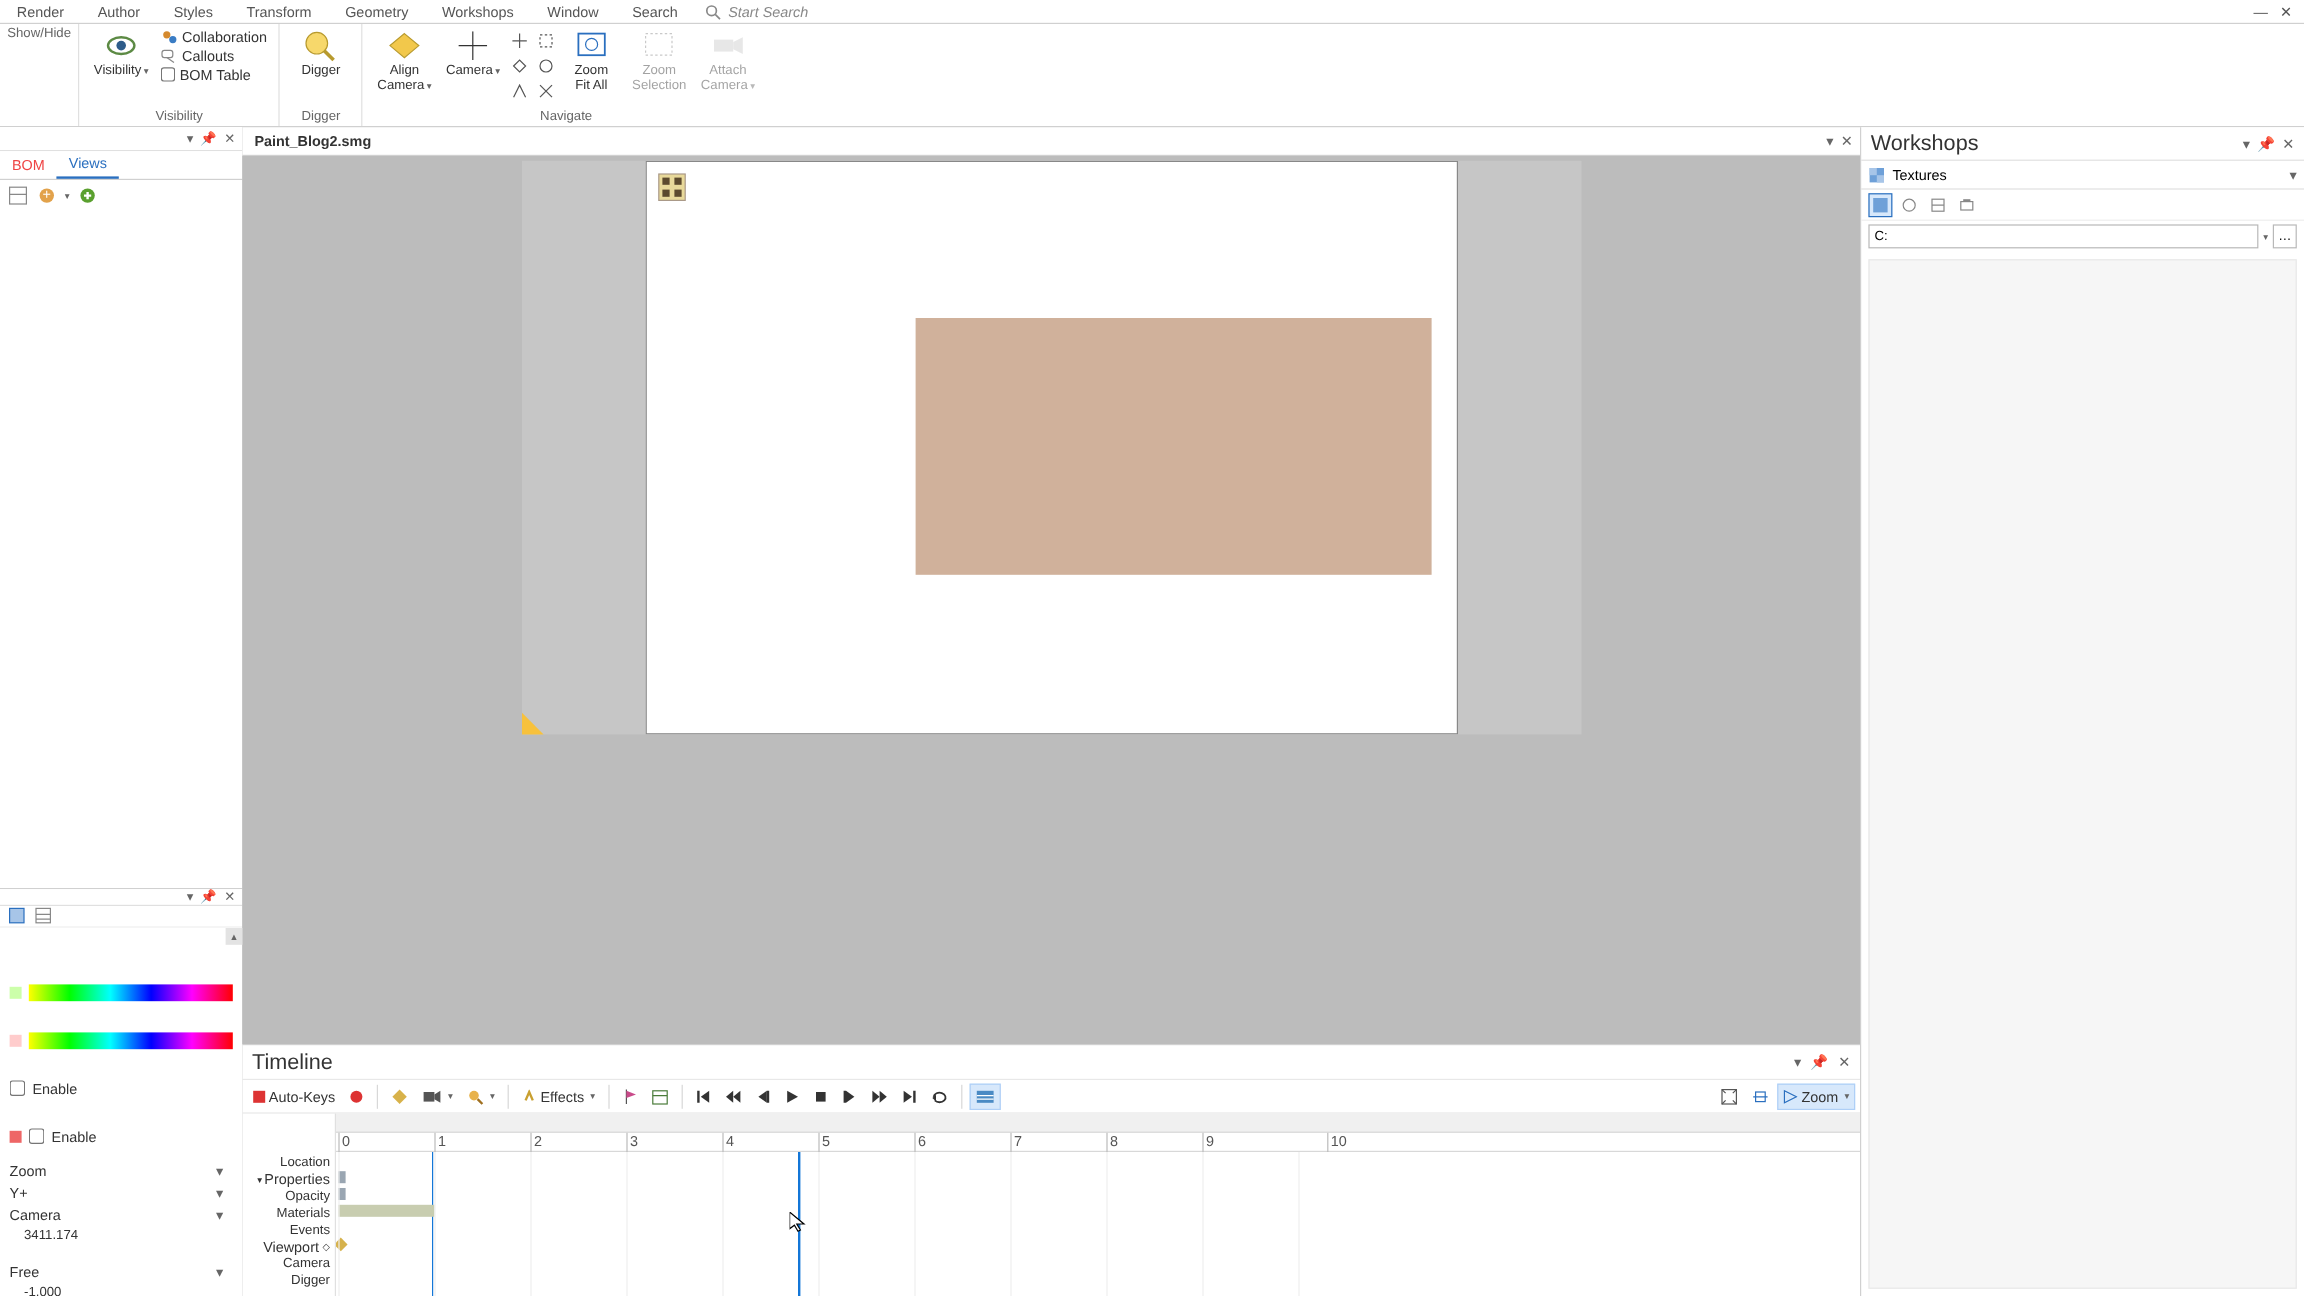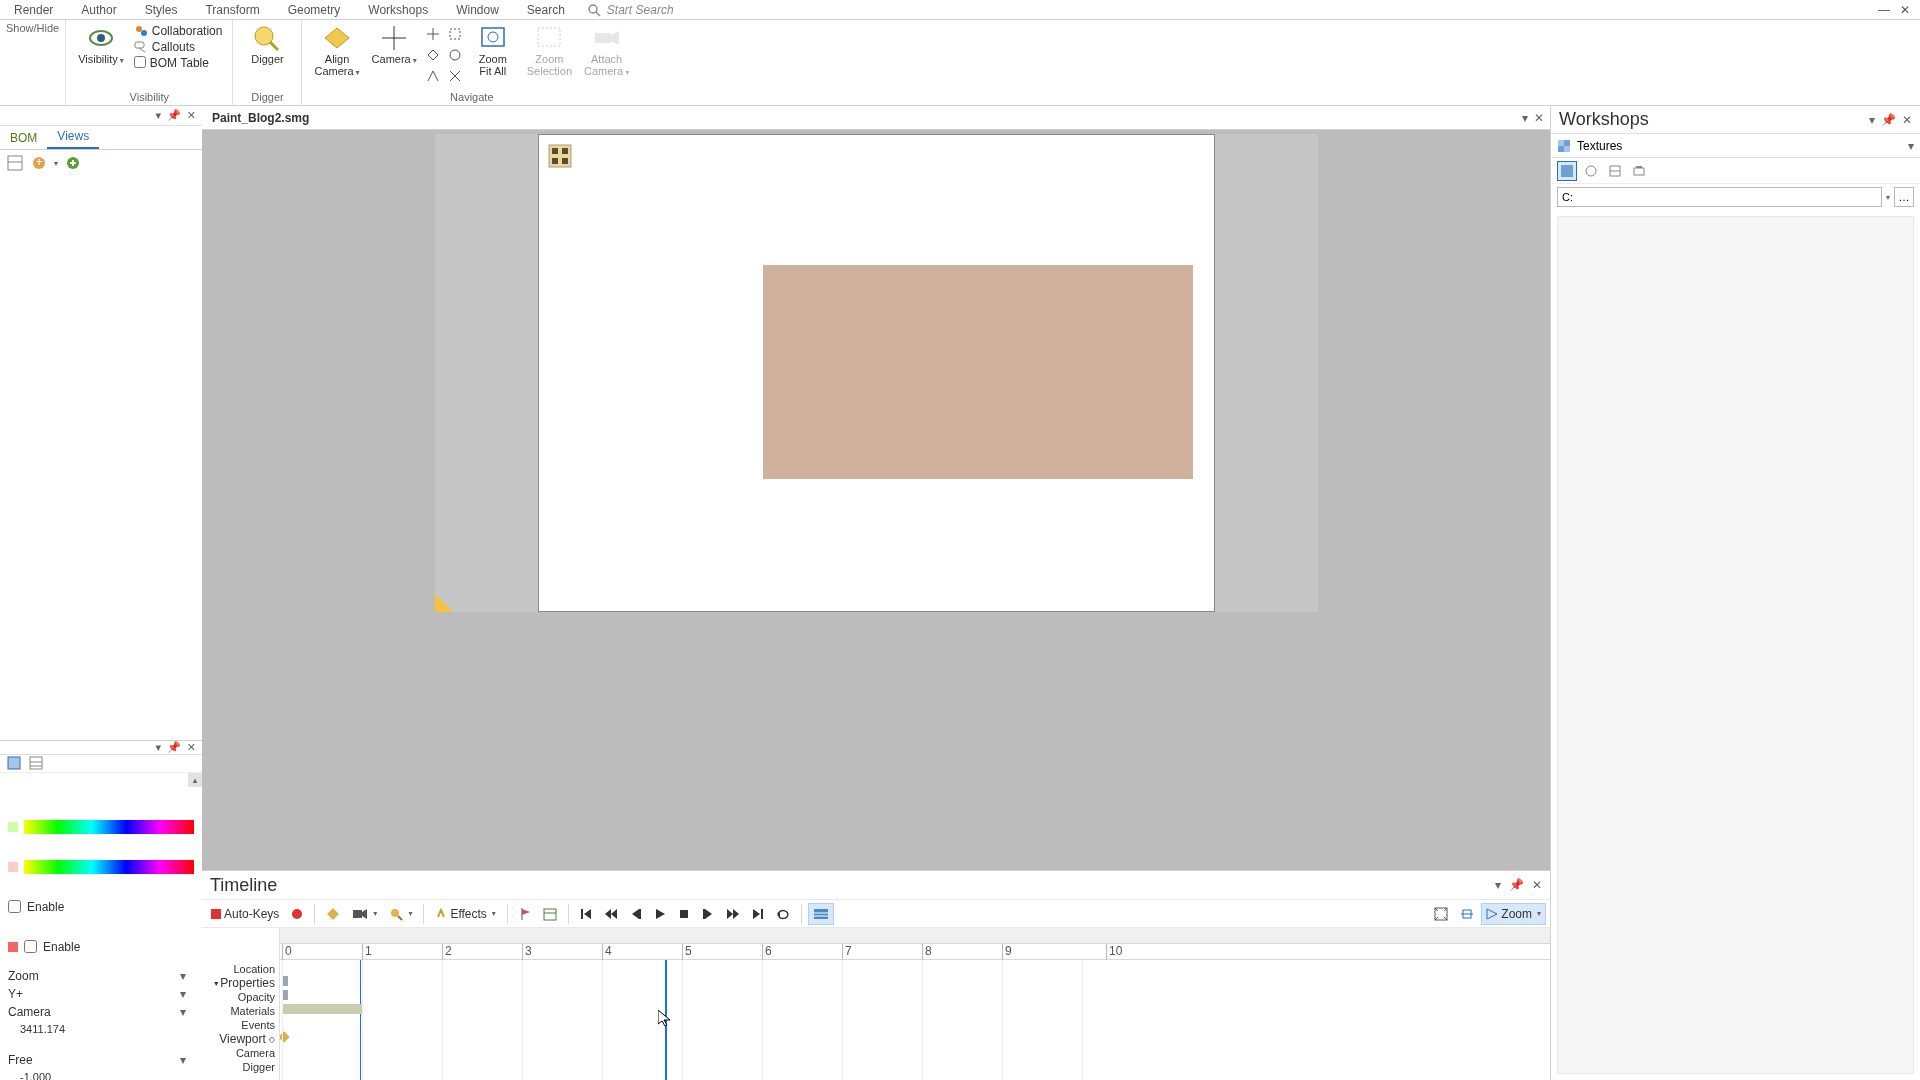--- a/index.html
+++ b/index.html
@@ -30,21 +30,21 @@
 
 .main { display: flex; height: 974px; }
 .left-col { width: 202px; display: flex; flex-direction: column; background: #fff; }
 .center-col { flex: 1; display: flex; flex-direction: column; background: #bcbcbc; }
 .right-col { width: 370px; background: #fff; border-left: 1px solid #d0d0d0; display: flex; flex-direction: column; }
 
 
 .panel-header { height: 20px; display: flex; align-items: center; justify-content: flex-end; gap: 6px; padding: 0 6px; background: #fff; border-bottom: 1px solid #e0e0e0; color: #666; }
 .panel-header .ctrl { cursor: pointer; font-size: 11px; }
 .tabs-row { height: 24px; display: flex; align-items: flex-end; border-bottom: 1px solid #d0d0d0; background: #fff; }
-.tab { padding: 4px 10px; font-size: 12px; color: #4d7c0f; cursor: pointer; }
+.tab { padding: 4px 10px; font-size: 12px; color: #ef4444; cursor: pointer; }
 .tab.active { color: #2a6fbf; border-bottom: 2px solid #2a6fbf; }
 .toolbar-row { height: 26px; display: flex; align-items: center; gap: 6px; padding: 0 6px; background: #fff; }
 .tree-pane { flex: 1; background: #fff; }
 
 
 .prop-panel { border-top: 1px solid #d0d0d0; background: #fff; display: flex; flex-direction: column; }
 .prop-body { padding: 4px; overflow-y: auto; position: relative; }
 .hue-bar { height: 14px; margin: 2px 0 2px 24px; background: linear-gradient(90deg,#ff0 0%, #0f0 20%, #0ff 40%, #00f 60%, #f0f 80%, #f00 100%); }
 .check-line { display: flex; align-items: center; gap: 6px; padding: 13px 4px; font-size: 11px; color: #333; }
 .check-line .sw { width: 10px; height: 10px; display: inline-block; }

